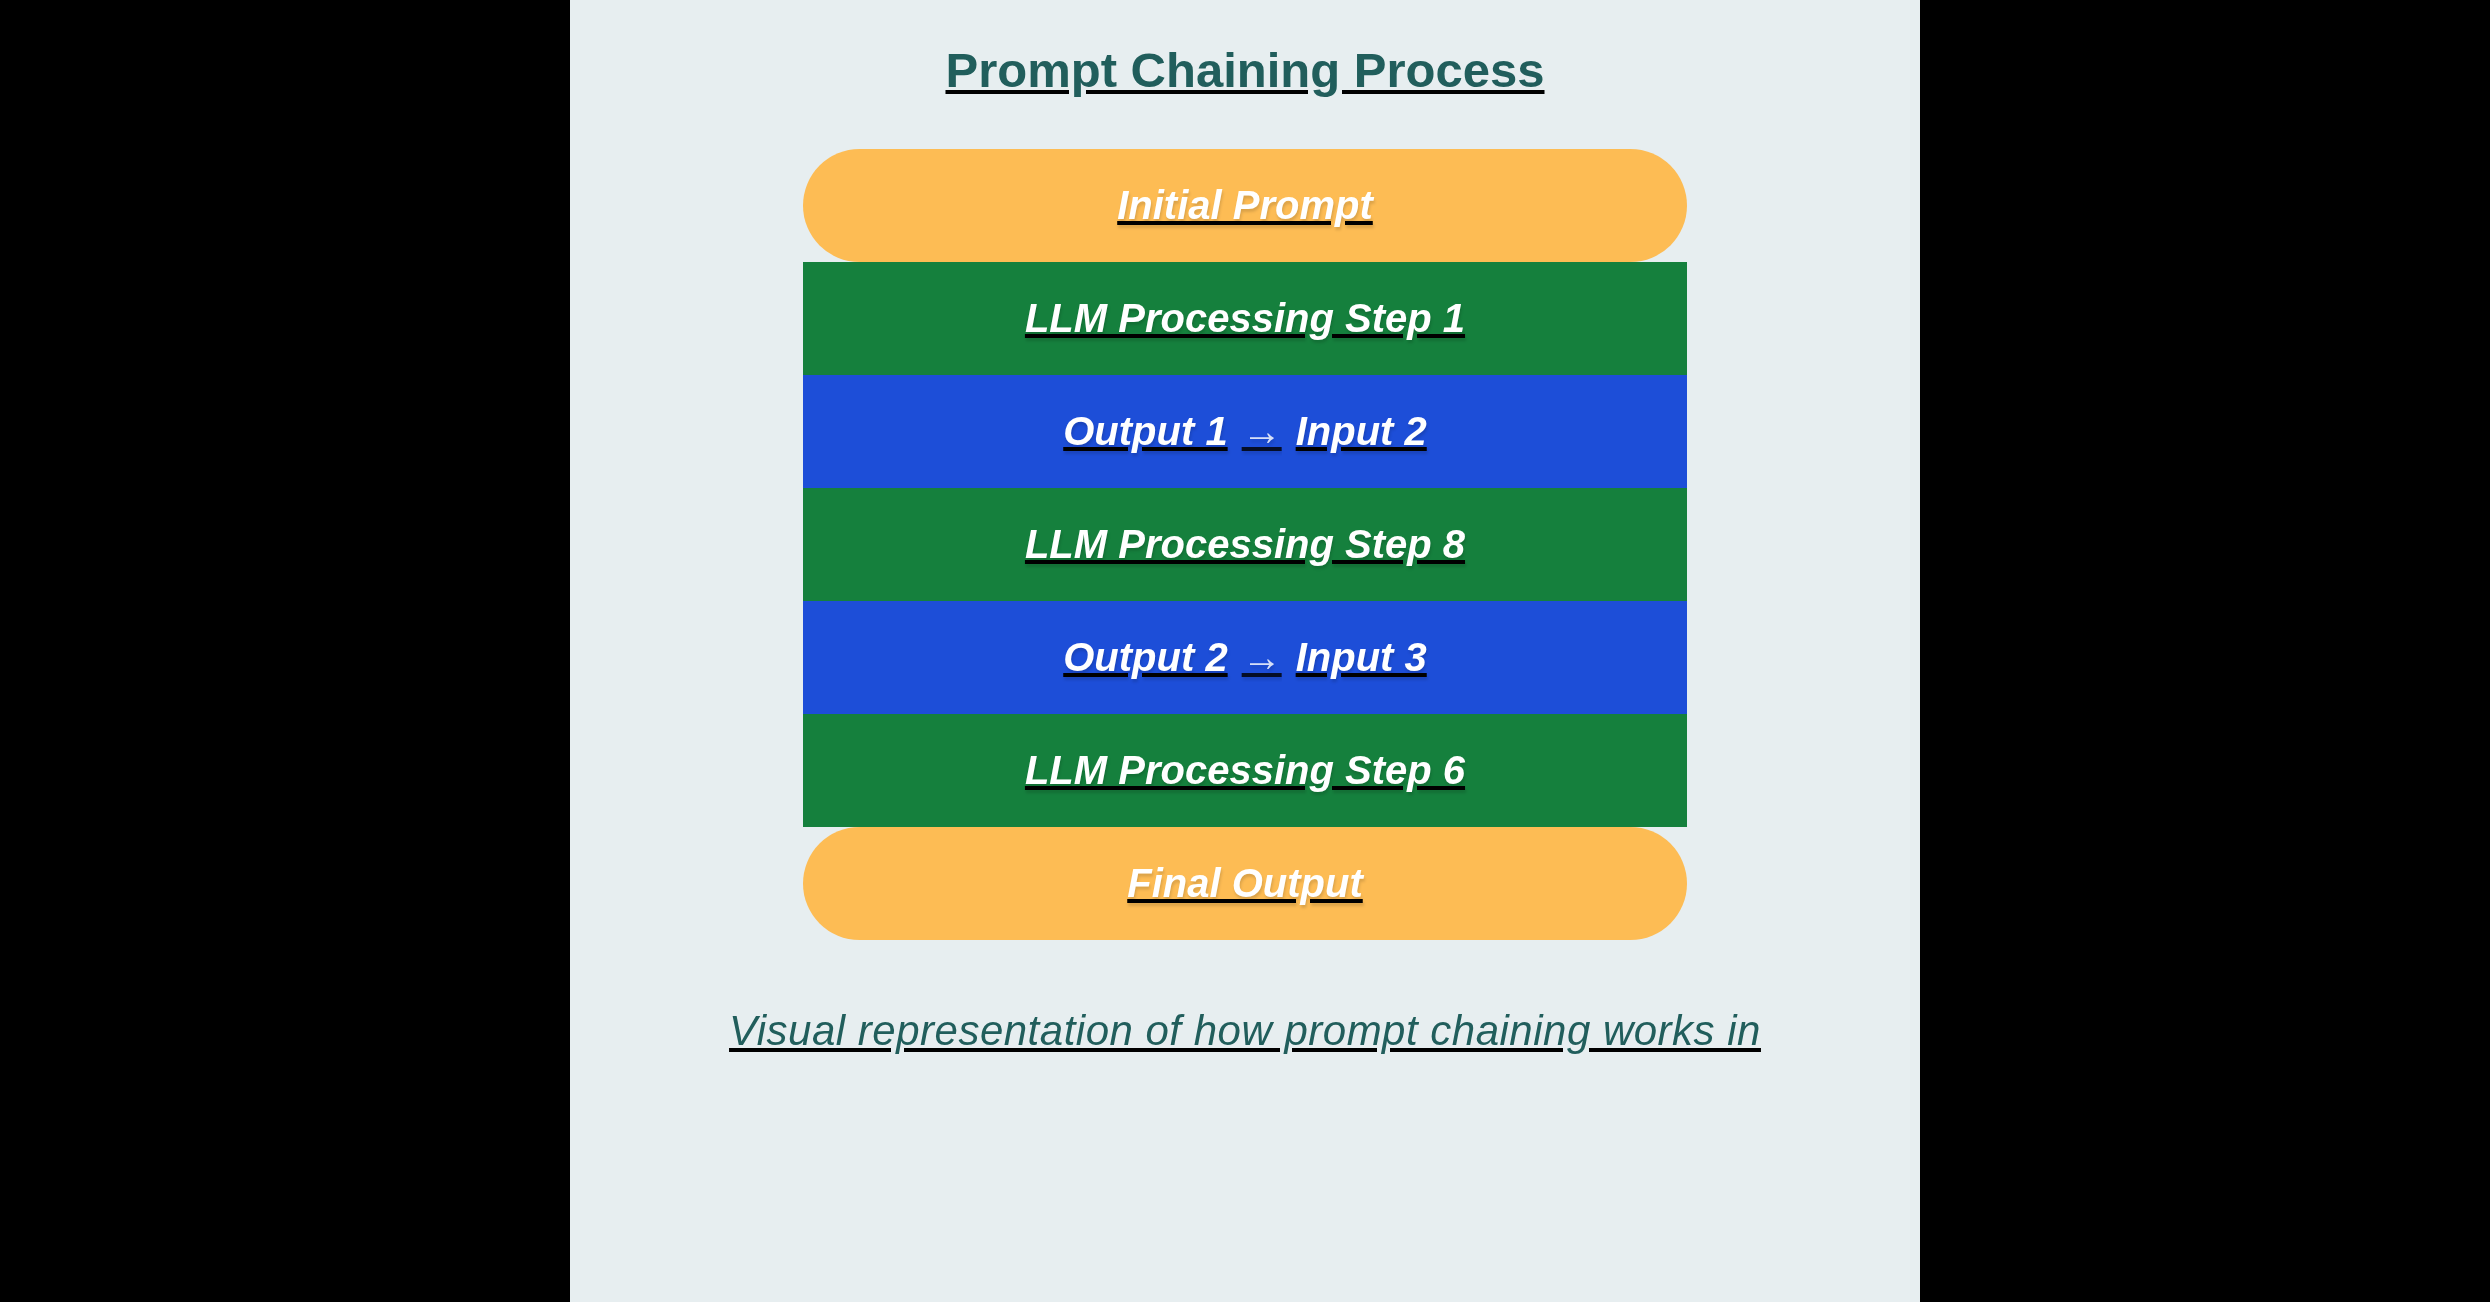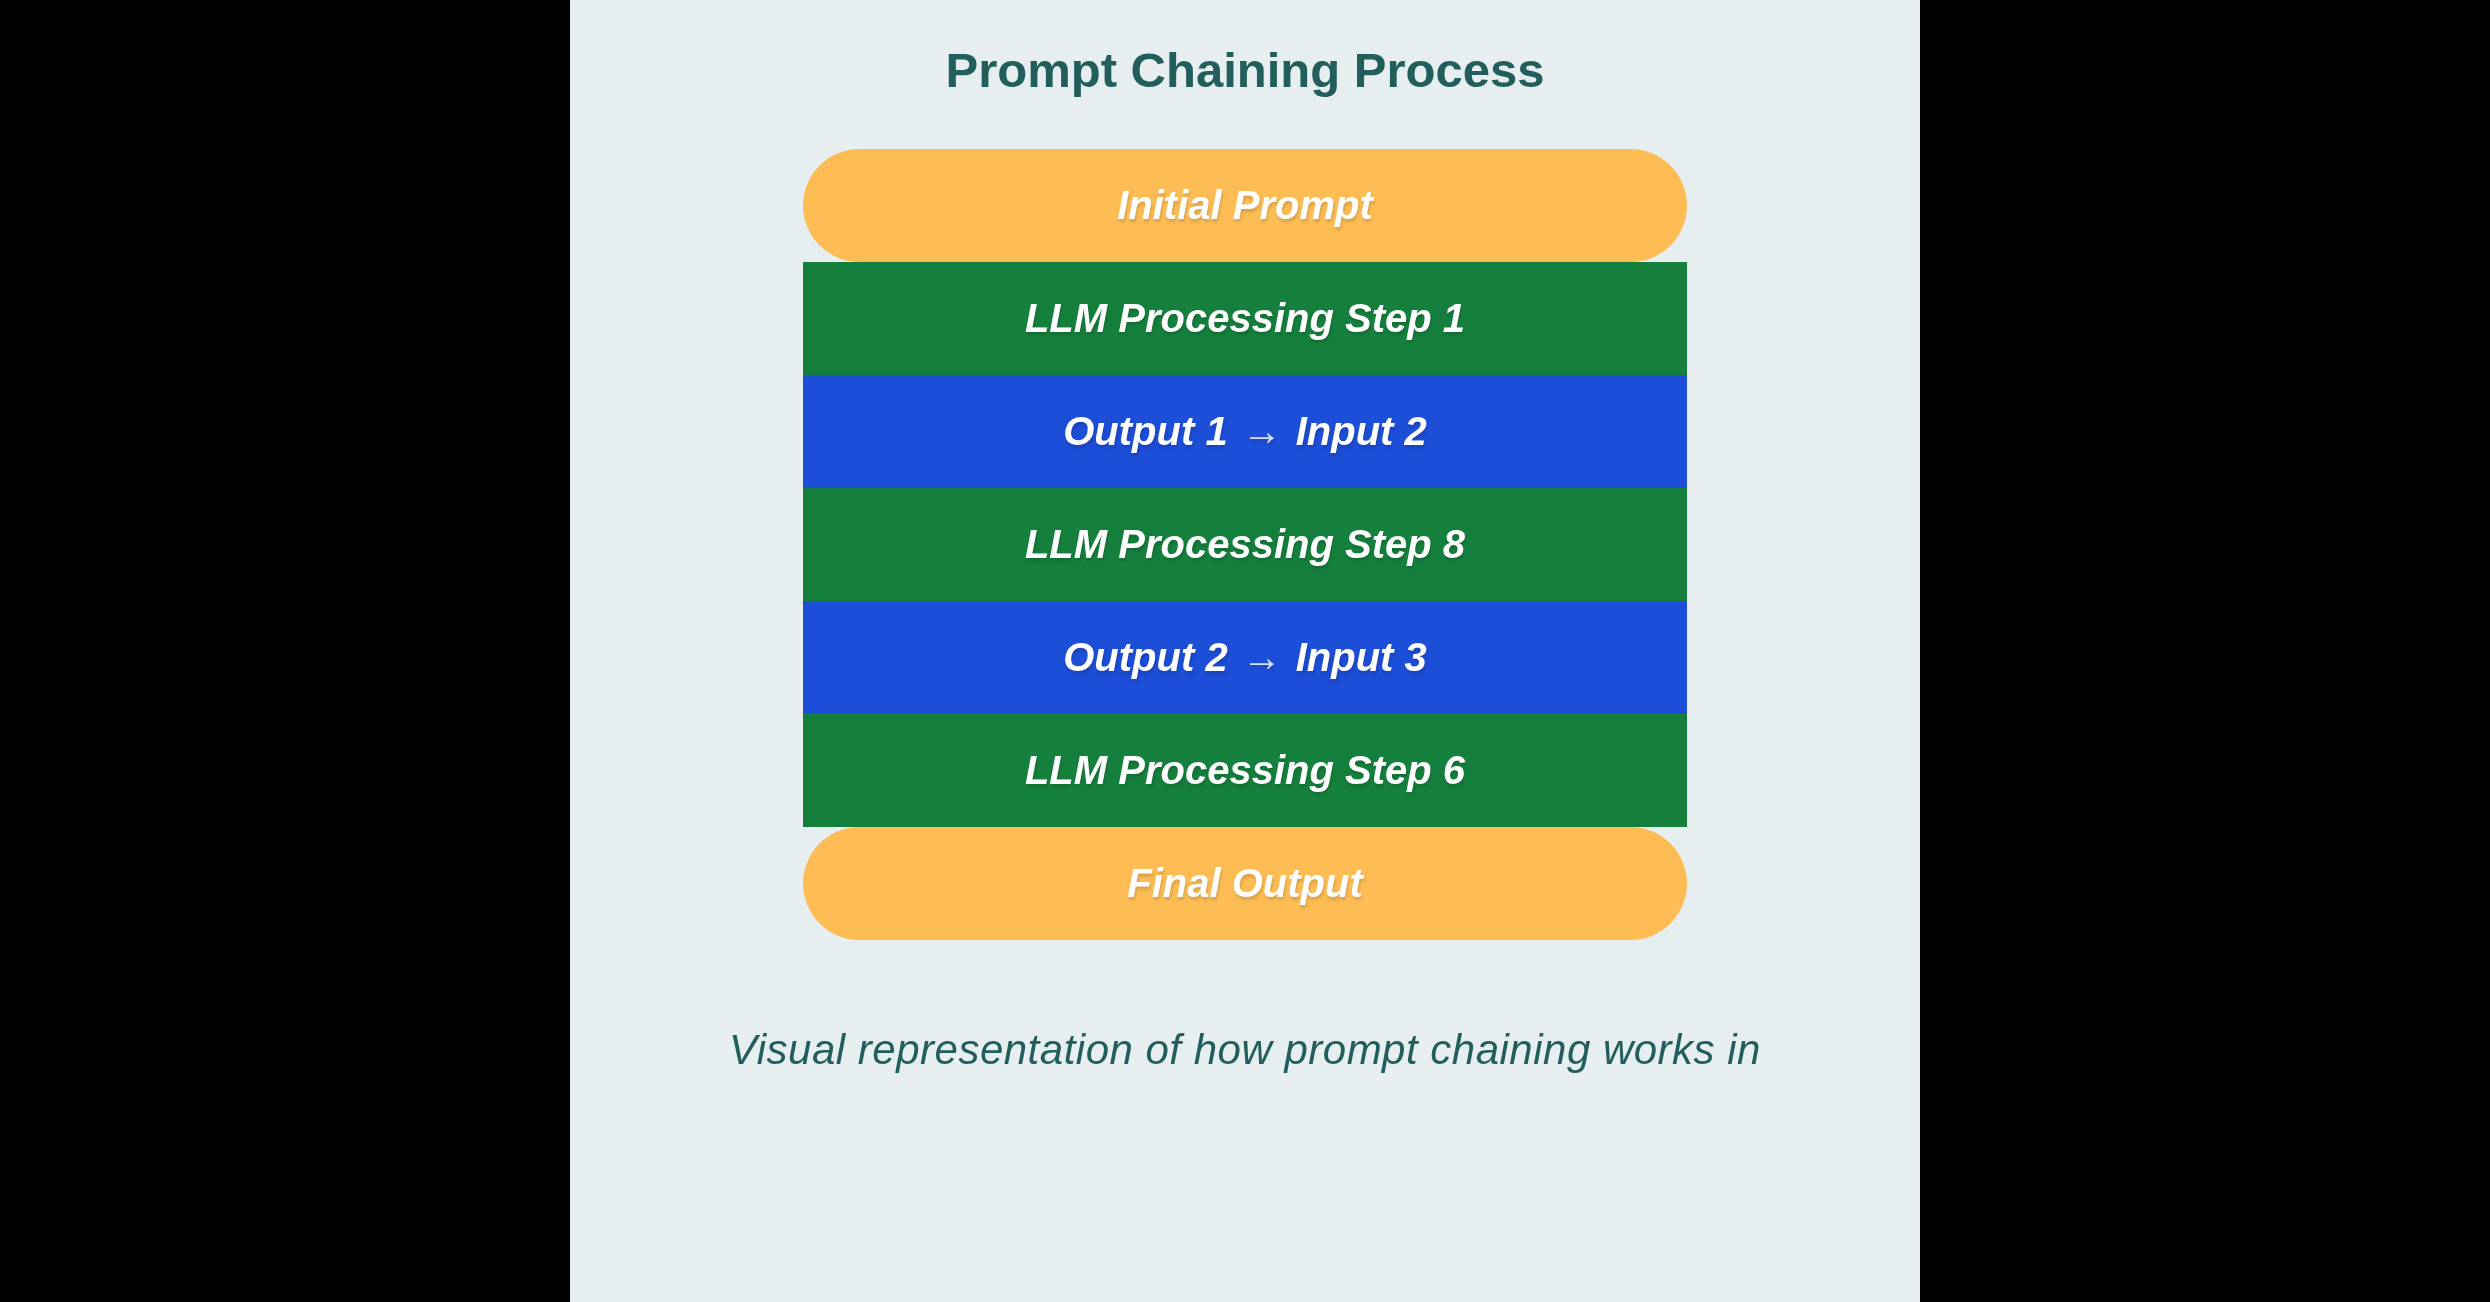--- a/index.html
+++ b/index.html
@@ -22,20 +22,21 @@
     height: 100%;
     background: #000000;
   }
   .panel {
     flex: 1 1 auto;
     height: 100%;
     background: #E7EEF0;
     display: flex;
     flex-direction: column;
     align-items: center;
+    text-decoration: underline;
   }
   .title {
     margin-top: 40px;
     font-size: 49px;
     line-height: 1.25;
     font-weight: 700;
     color: #215E5C;
     letter-spacing: 0px;
     text-align: center;
   }
@@ -73,21 +74,21 @@
     background: #1d4ed8;
     border-radius: 0;
   }
   .arrow {
     font-weight: 400;
     opacity: 0.82;
     margin: 0 14px;
     font-style: normal;
   }
   .caption {
-    margin-top: 72px;
+    margin-top: 53px;
     text-align: center;
     font-size: 42px;
     line-height: 1.23;
     font-style: italic;
     color: #215E5C;
     letter-spacing: 0.5px;
   }
 </style>
 </head>
 <body>

